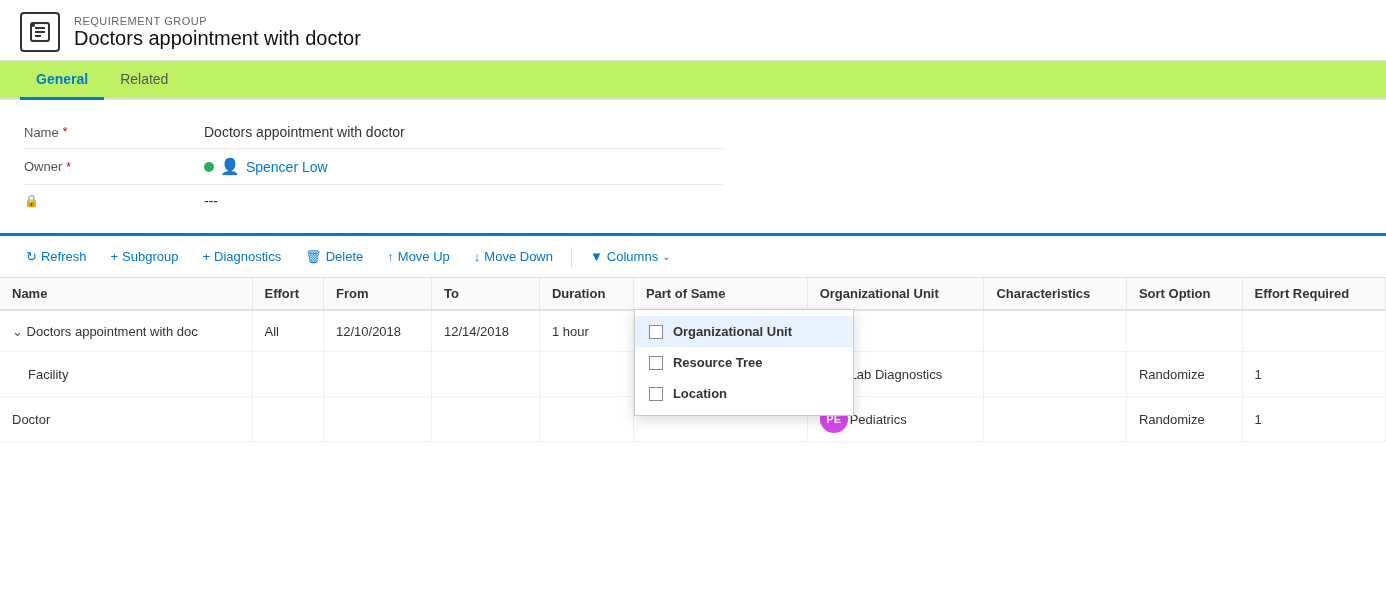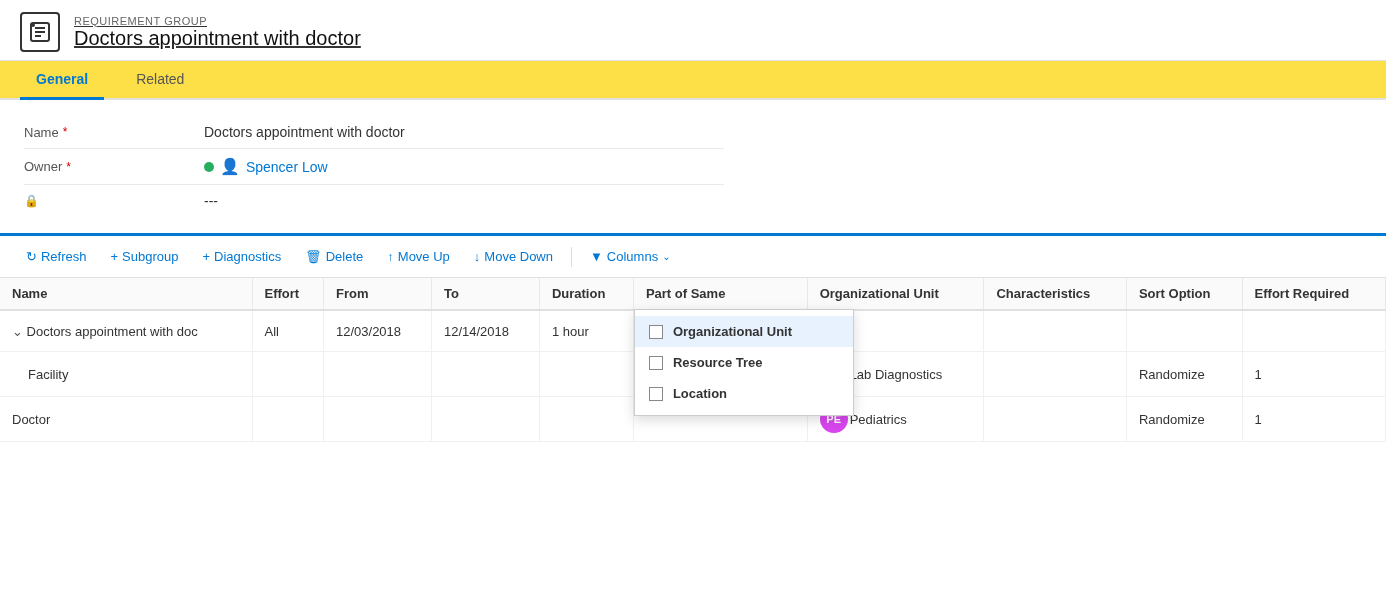--- a/index.html
+++ b/index.html
@@ -5,38 +5,36 @@
     * { box-sizing: border-box; margin: 0; padding: 0; }
     body { font-family: 'Segoe UI', sans-serif; font-size: 14px; color: #333; background: #fff; }
 
     
     .app-header {
       padding: 12px 20px 8px;
       display: flex;
       align-items: center;
       gap: 14px;
       border-bottom: 1px solid #e0e0e0;
-      text-decoration: underline;
     }
     .app-header-icon {
       width: 40px; height: 40px;
       border: 2px solid #333;
       border-radius: 4px;
       display: flex; align-items: center; justify-content: center;
     }
     .header-text .subtitle { font-size: 11px; color: #666; text-transform: uppercase; letter-spacing: 0.5px; }
     .header-text .title { font-size: 20px; font-weight: 400; color: #111; }
 
     
     .tabs {
       display: flex;
       padding: 0 20px;
-      background: #fde047;
+      background: #bef264;
       border-bottom: 2px solid #e0e0e0;
-      gap: 16px;
     }
     .tab {
       padding: 10px 16px;
       cursor: pointer;
       font-size: 14px;
       color: #555;
       border-bottom: 3px solid transparent;
       margin-bottom: -2px;
     }
     .tab.active {
@@ -297,21 +295,21 @@
       </tr>
     </thead>
     <tbody>
 
       <tr>
         <td>
           <span class="row-expand">⌄</span>
           <span>Doctors appointment with doc</span>
         </td>
         <td>All</td>
-        <td>12/03/2018</td>
+        <td>12/10/2018</td>
         <td>12/14/2018</td>
         <td>1 hour</td>
         <td class="part-of-same-cell">
           <div class="dropdown-trigger">
           </div>
         </td>
         <td></td>
         <td></td>
         <td></td>
         <td></td>

